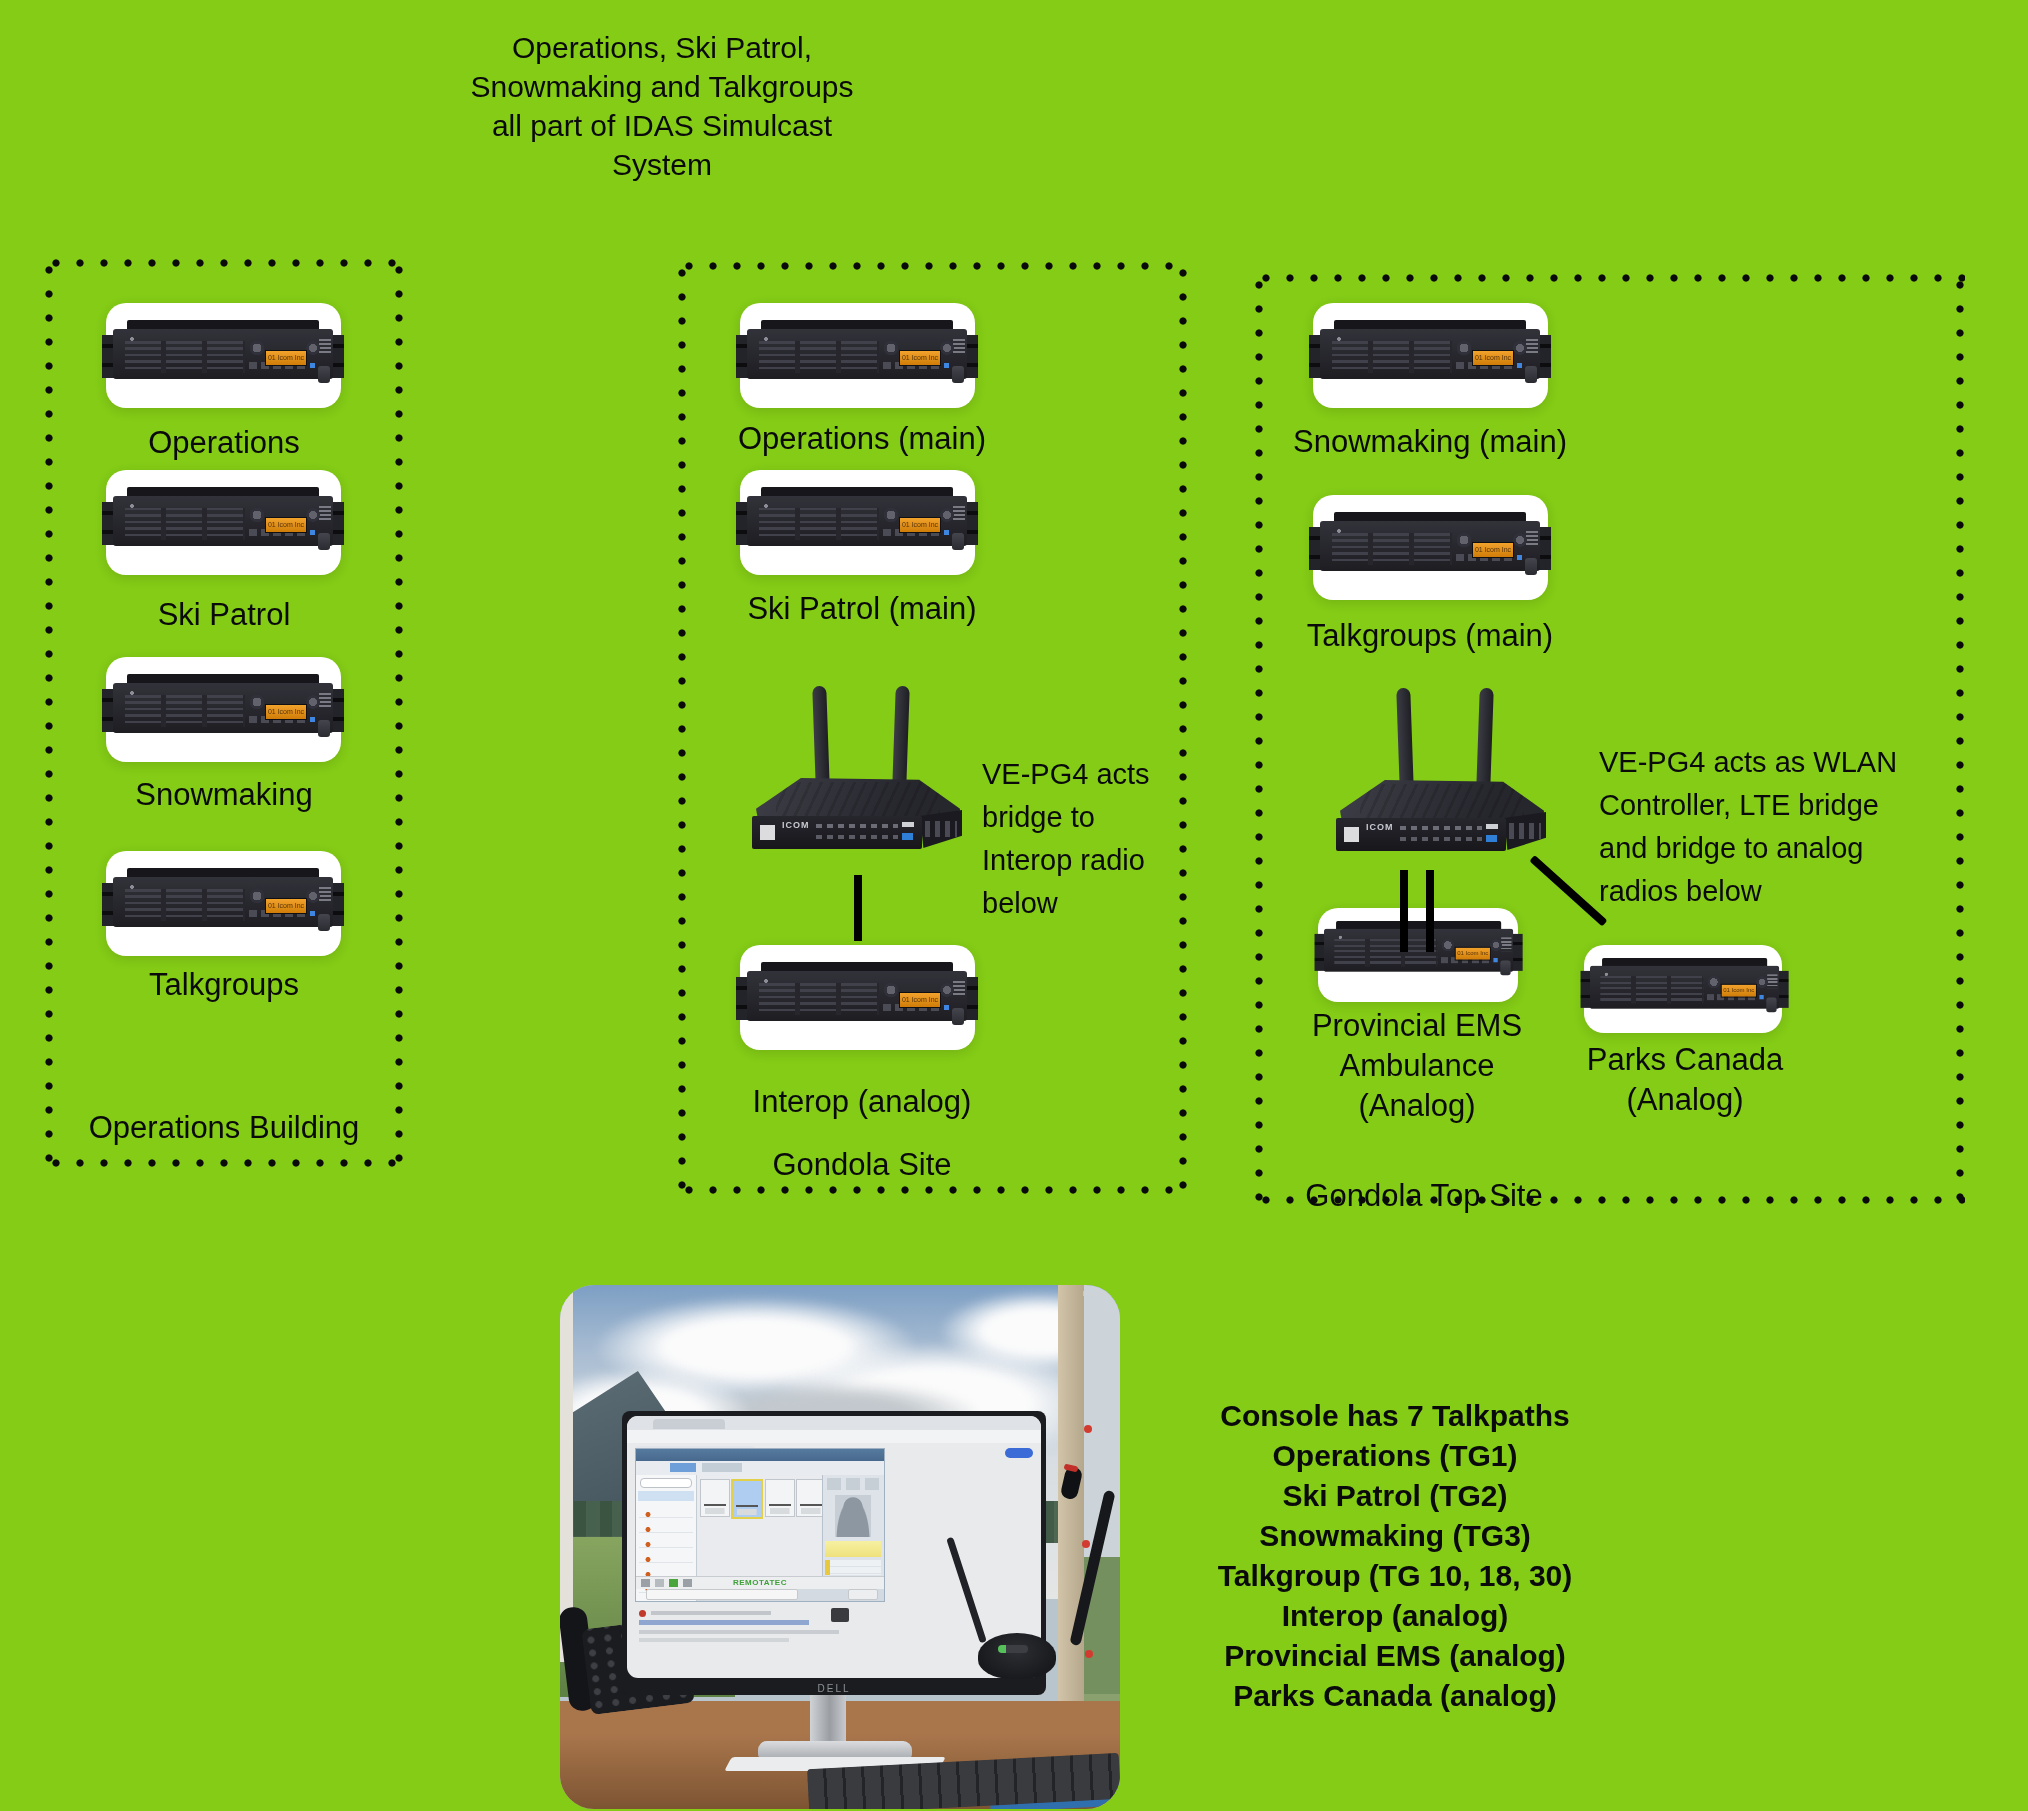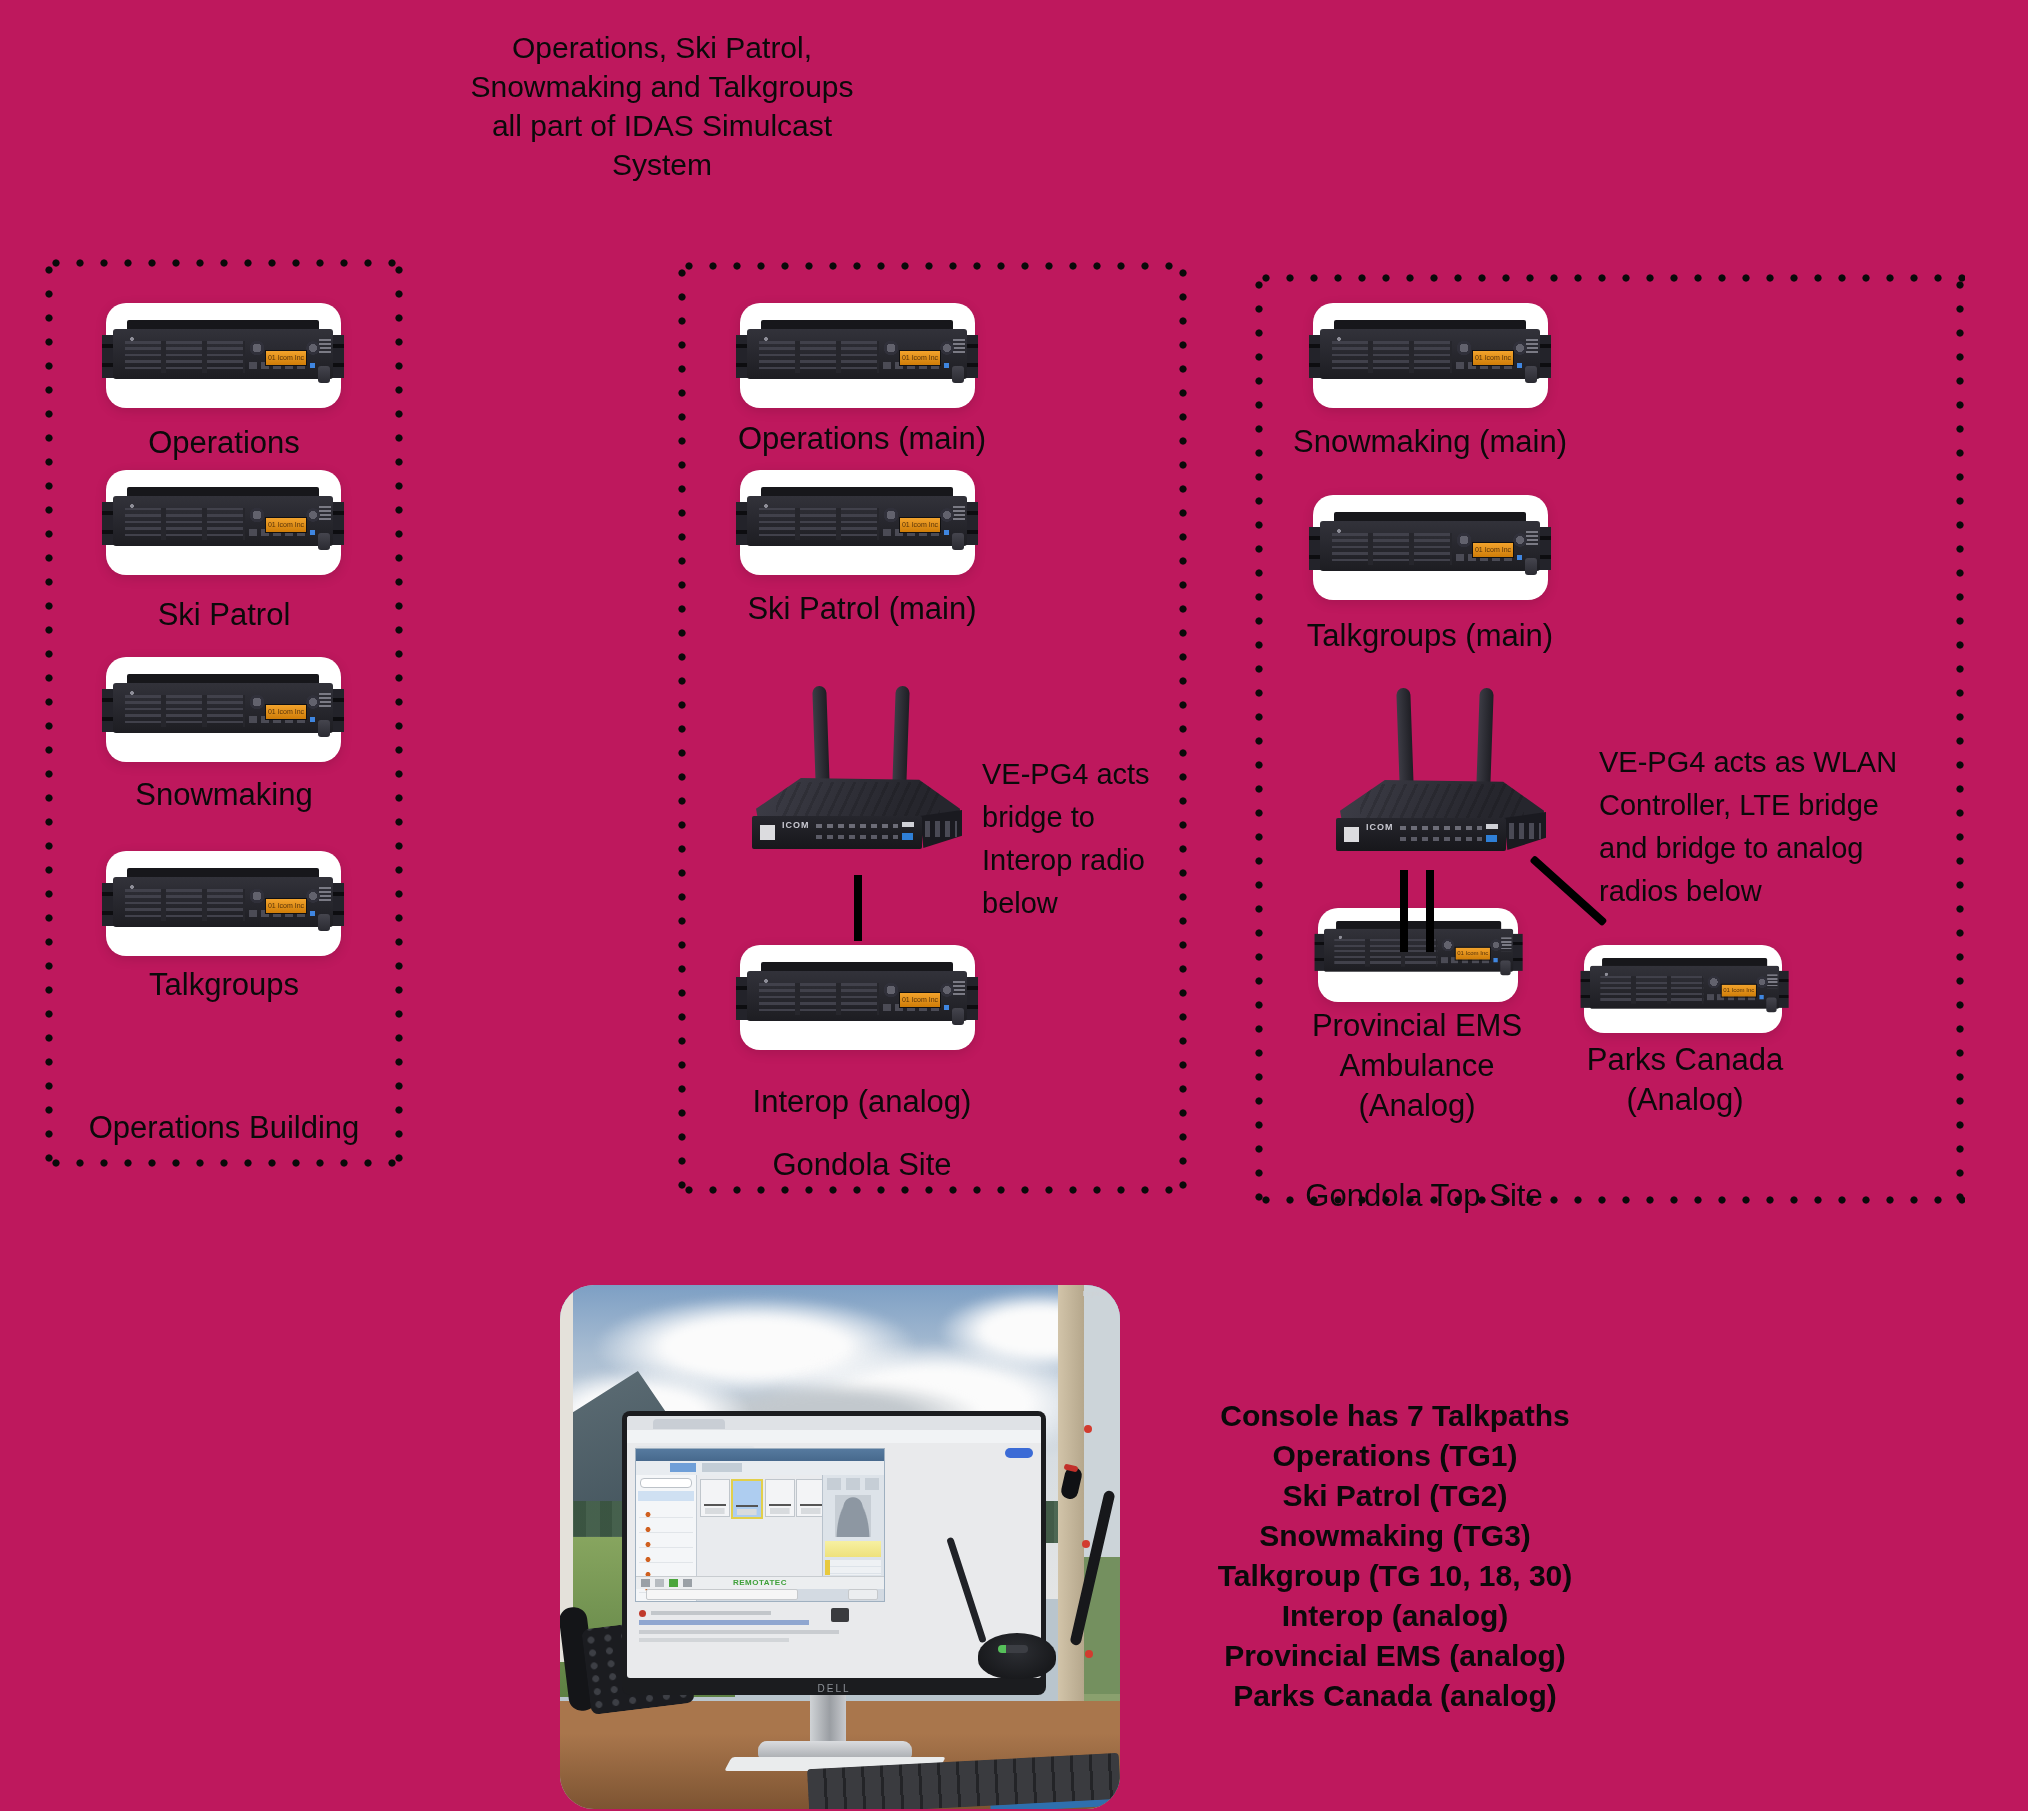--- a/index.html
+++ b/index.html
@@ -1,16 +1,16 @@
 <!DOCTYPE html>
 <html><head>
 <meta charset="utf-8">
 <style>
   html,body{margin:0;padding:0;background:#fff;}
-  .page{position:relative;width:2028px;height:1811px;background:#be185d;
+  .page{position:relative;width:2028px;height:1811px;background:#84cc16;
         font-family:"Liberation Sans",sans-serif;color:#0a0a0a;overflow:hidden;}
   .multiline{white-space:pre-line;}
 
   
   .dotted-box{position:absolute;
     background-image:
       radial-gradient(circle,#0a0a0a 3.2px,transparent 4px),
       radial-gradient(circle,#0a0a0a 3.2px,transparent 4px),
       radial-gradient(circle,#0a0a0a 3.2px,transparent 4px),
       radial-gradient(circle,#0a0a0a 3.2px,transparent 4px);
@@ -127,21 +127,21 @@
   .ph-phone-hs{left:0;top:24px;width:28px;height:104px;background:#141518;border-radius:13px;transform:rotate(-7deg);}
   .ph-phone-body{left:22px;top:40px;width:104px;height:86px;background:#1b1c20;border-radius:8px;transform:rotate(-7deg);
       background-image:radial-gradient(circle,#3d3f45 3px,transparent 3.8px);
       background-size:17px 13px;background-position:34px 18px;}
   .ph-stand-neck{left:250px;top:398px;width:36px;height:62px;
       background:linear-gradient(90deg,#d0d3d6,#9a9ea3 55%,#c8cace);}
   .ph-stand-base{left:198px;top:456px;width:154px;height:17px;border-radius:9px 9px 4px 4px;
       background:linear-gradient(180deg,#dadcdf,#acafb3);}
   .ph-sheet{left:168px;top:472px;width:214px;height:14px;background:#eaeced;border-radius:3px;transform:skewX(-28deg);}
   .ph-monitor{left:62px;top:126px;width:424px;height:284px;background:#1b1c1f;border-radius:8px;z-index:3;}
-  .ph-screen{inset:5px 5px 17px 5px;background:#e9eaec;border-radius:3px;overflow:hidden;}
+  .ph-screen{inset:5px 5px 17px 5px;background:#e9eaec;border-radius:11px;overflow:hidden;}
   .ph-dell{left:0;right:0;bottom:1px;text-align:center;color:#8e9298;font-size:10px;letter-spacing:2px;}
   .scr-tabs{left:0;top:0;right:0;height:14px;background:#dfe2e6;}
   .scr-tab{left:26px;top:3px;width:72px;height:10px;background:#c9ced5;border-radius:4px 4px 0 0;}
   .scr-url{left:0;top:14px;right:0;height:13px;background:#f1f3f5;}
   .scr-pill{left:8px;top:16px;width:120px;height:8px;background:#e2e5e9;border-radius:4px;}
   .scr-signin{right:8px;top:32px;width:28px;height:10px;background:#3b6bd6;border-radius:5px;}
   .scr-app{left:8px;top:32px;width:248px;height:152px;background:#d3dae2;border:1px solid #9fb0c0;}
   .app-top{left:0;top:0;right:0;height:12px;background:linear-gradient(#567a9f,#47698d);}
   .app-tool{left:0;top:12px;right:0;height:14px;background:#e8ecf0;
       background-image:linear-gradient(#6f9fd8,#6f9fd8),linear-gradient(#c3cdd6,#c3cdd6);

